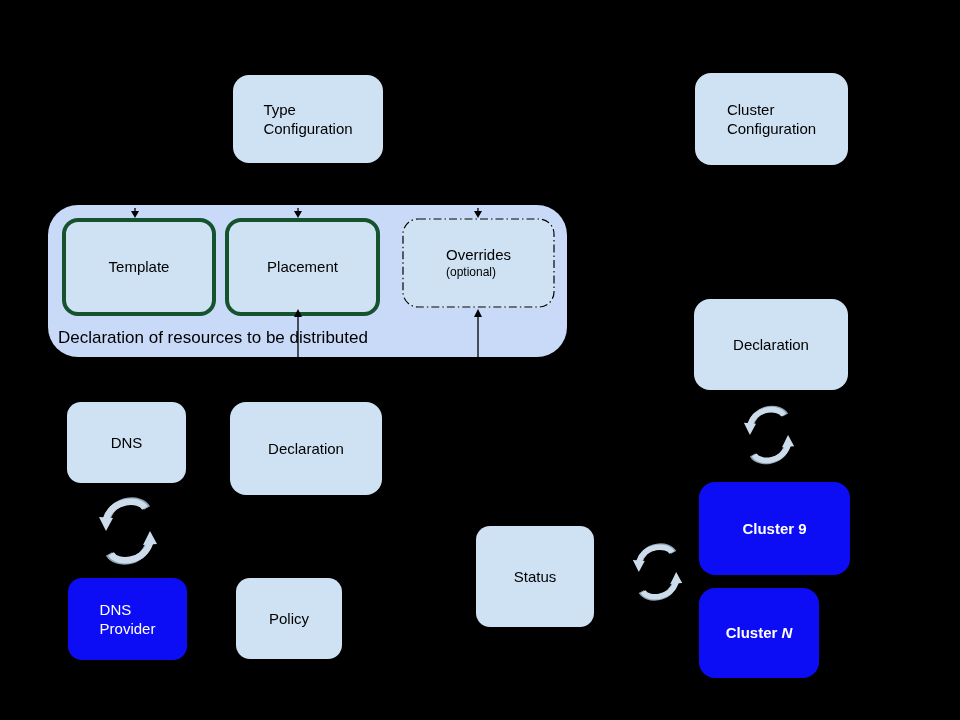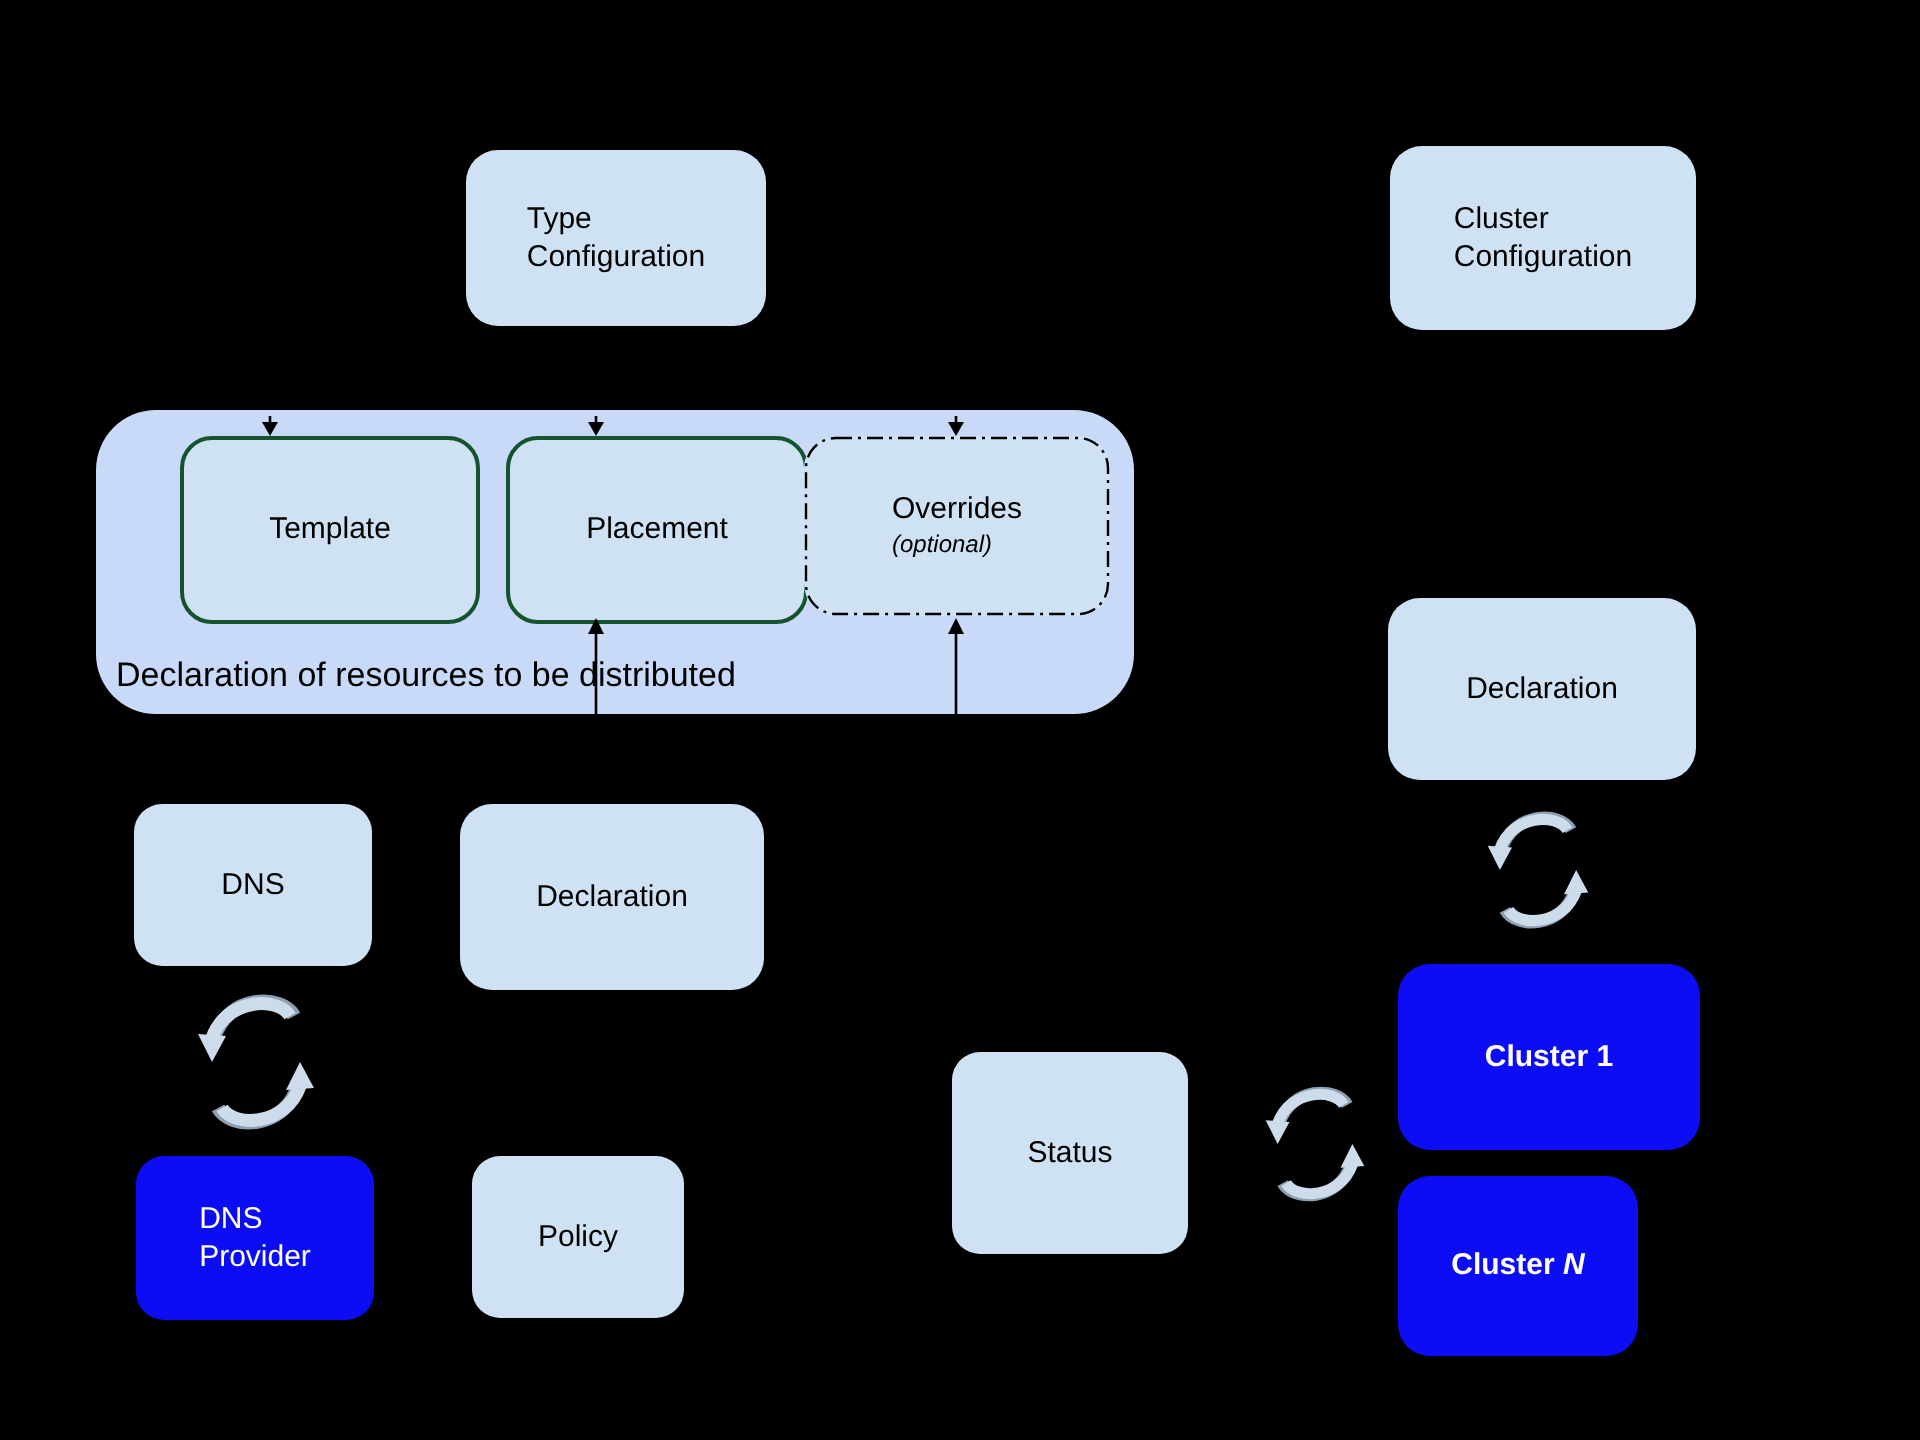--- a/index.html
+++ b/index.html
@@ -18,33 +18,33 @@
     position:relative;width:960px;height:720px;background:var(--background);
     font-family:"Liberation Sans",sans-serif;color:var(--node-text);
     overflow:hidden;
   }
   .node{
     position:absolute;display:flex;align-items:center;justify-content:center;
     background:var(--node-fill);border-radius:16px;text-align:left;
     font-size:15px;line-height:1.3;
   }
   .node .label{white-space:pre-line;}
-  .node.bordered{border:2px solid #14532d;margin-left:28px;}
+  .node.bordered{border:4px solid #14532d;}
   .node.blue{background:var(--accent-blue);color:var(--accent-text);}
   .node.bold{font-weight:bold;}
   .r14{border-radius:14px;}
   .group-container{
     position:absolute;left:48px;top:205px;width:519px;height:152px;
     background:var(--container-fill);border-radius:30px;
   }
   .group-note{
     position:absolute;left:10px;top:123px;font-size:17px;color:var(--node-text);
     white-space:nowrap;
   }
-  .overrides-sub{font-size:12px;display:block;font-style:italic;}
+  .overrides-sub{font-size:12px;display:block;}
   .dashed-border{position:absolute;left:0;top:0;pointer-events:none;}
   .overlay{position:absolute;left:0;top:0;pointer-events:none;}
   .overlay .dash{stroke:var(--line-color);stroke-width:1.3;stroke-dasharray:3 3;}
   .overlay .solid{stroke:var(--line-color);stroke-width:1.3;}
   .overlay .head{fill:var(--line-color);}
   .sync-icon{position:absolute;}
   .arc-s{fill:none;stroke:var(--sync-icon-shadow);stroke-width:7;}
   .arc-m{fill:none;stroke:var(--sync-icon-light);stroke-width:6.5;}
   .head-m{fill:var(--sync-icon-light);}
   .italic{font-style:italic;}
@@ -116,21 +116,21 @@
 
   <div class="node r14" style="left:476px;top:526px;width:118px;height:101px">
     <span class="label">Status</span>
   </div>
 
   <div class="node" style="left:694px;top:299px;width:154px;height:91px">
     <span class="label">Declaration</span>
   </div>
 
   <div class="node blue bold" style="left:699px;top:482px;width:151px;height:93px">
-    <span class="label">Cluster 1</span>
+    <span class="label">Cluster 9</span>
   </div>
 
   <div class="node blue bold" style="left:699px;top:588px;width:120px;height:90px">
     <span class="label"><span>Cluster </span><span class="italic">N</span></span>
   </div>
 
   <svg class="sync-icon" style="left:98px;top:492px" width="60" height="78" viewBox="0 0 60 78">
       <use href="#sync-glyph"></use>
     </svg>
   <svg class="sync-icon" style="left:743px;top:398px" width="52" height="74" viewBox="0 0 60 78">

